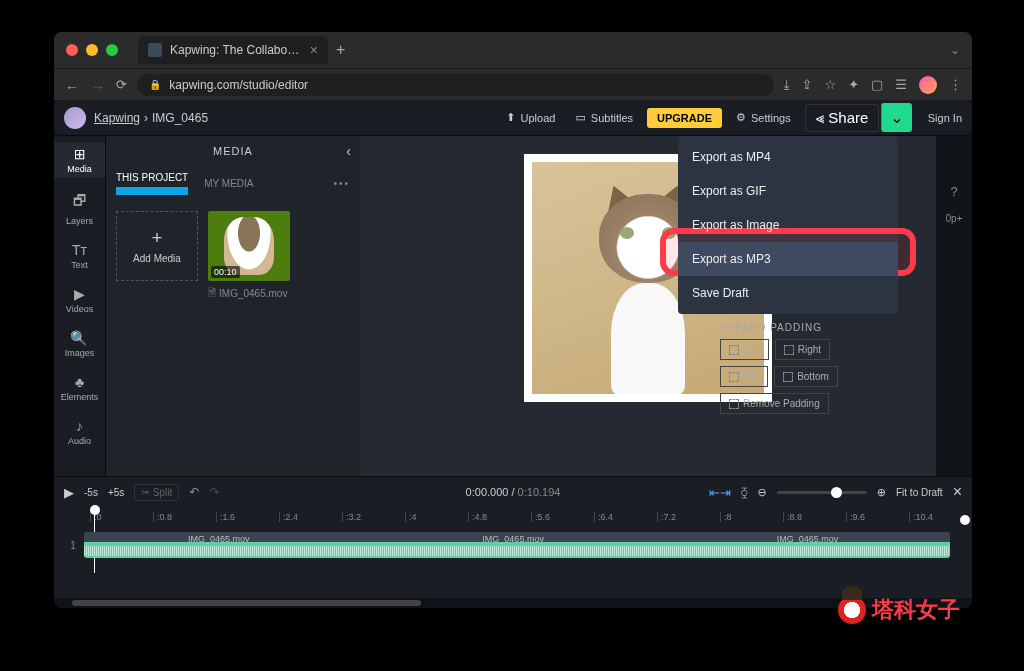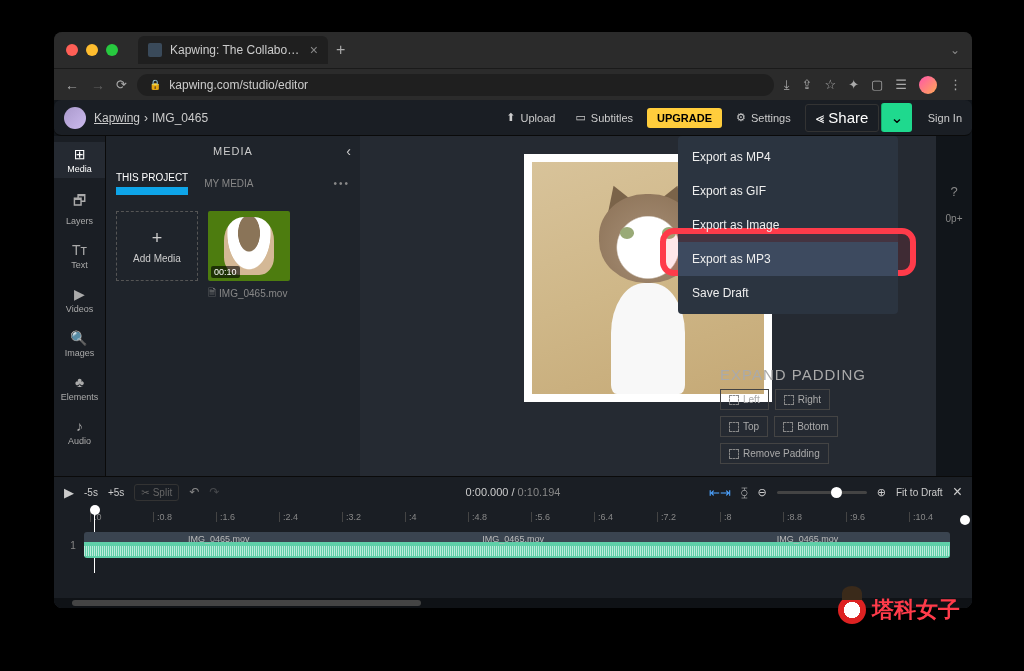--- a/index.html
+++ b/index.html
@@ -75,21 +75,21 @@
 
 .export-menu { position: absolute; top: 0px; right: 38px; width: 220px; background: #2b3440; border-radius: 4px; overflow: visible; z-index: 100; padding: 4px 0;}
 .export-item { padding: 10px 14px; font-size: 12px; color: #eee; }
 .export-highlight { position: absolute; top: 92px; left: -18px; right: -18px; height: 48px; border: 6px solid #ff3b4a; border-radius: 14px; background: rgba(255,59,74,0.12); z-index: -1; }
 .export-item.selected { background: #3d4a5f; }
 
 .side-right { width: 36px; display: flex; flex-direction: column; align-items: center; padding-top: 48px; gap: 14px; color: #888; font-size: 13px; }
 .res-label { font-size: 10px; }
 
 .props { position: absolute; right: 46px; top: 186px; width: 170px; font-size: 10px; color: #aaa; }
-.props-title { font-size: 15px; letter-spacing: 1px; margin-bottom: 6px; margin-top: 44px; }
+.props-title { font-size: 10px; letter-spacing: 1px; margin-bottom: 6px; }
 .props-row { display: flex; gap: 6px; margin-bottom: 6px; }
 .prop-btn { border: 1px solid #444; padding: 4px 8px; display: flex; align-items: center; gap: 4px; font-size: 10px; }
 .prop-sq { width: 10px; height: 10px; border: 1px dashed #888; }
 
 .timeline { height: 132px; background: #1a1e24; border-top: 1px solid #0a0a0a; display: flex; flex-direction: column; position: relative; }
 .tl-controls { height: 30px; display: flex; align-items: center; padding: 0 10px; gap: 10px; font-size: 11px; color: #ccc; }
 .play-btn { font-size: 13px; }
 .skip-btn { font-size: 10px; }
 .split-btn { color: #666; font-size: 10px; display: flex; gap: 3px; align-items: center; border: 1px solid #333; padding: 2px 6px; border-radius: 3px; }
 .undo-btn { color: #888; font-size: 12px; }

